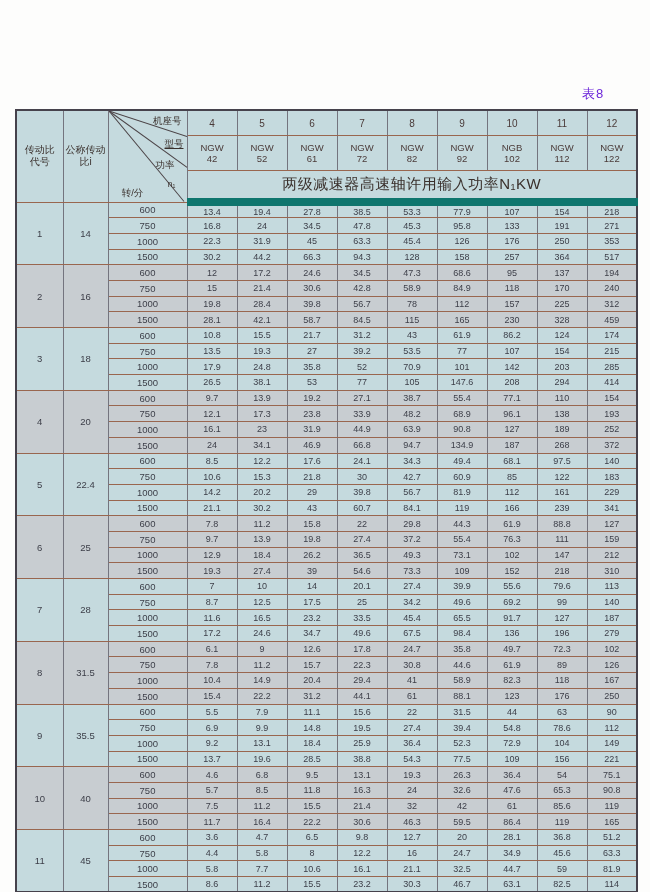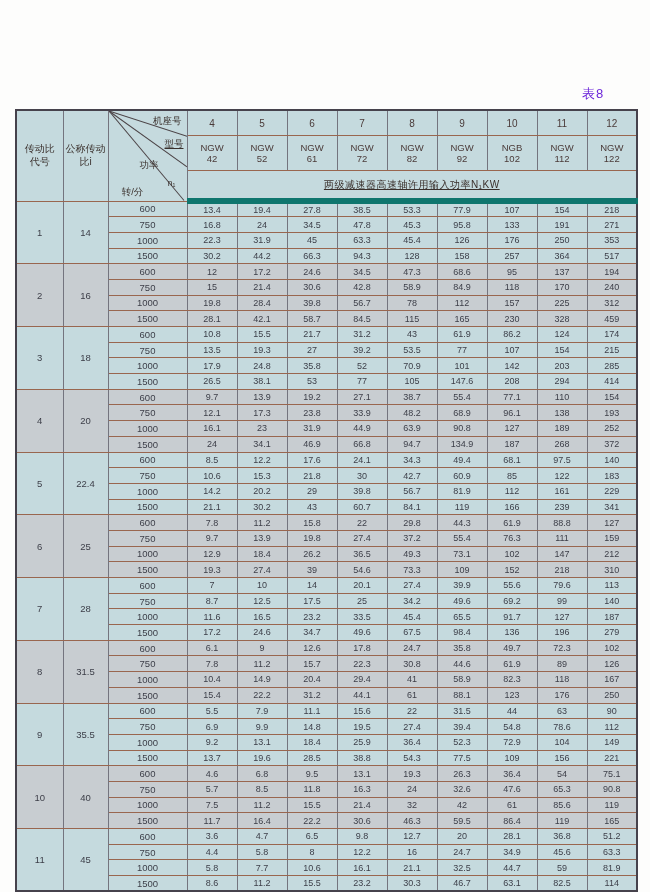--- a/index.html
+++ b/index.html
@@ -12,28 +12,28 @@
     border:2px solid #46424c;}
   td{border:1px solid #74747e;border-top:1px solid #99664f;border-bottom:1px solid #99664f;
     text-align:center;vertical-align:middle;padding:0;overflow:hidden;
     font-size:9px;color:#3c3e48;}
   thead td{color:#453a36;}
   .bg-blue{background:#c5dade;}
   .bg-gray{background:#c8cdd1;}
   .hd-zh{font-size:10px;line-height:1.25;color:#3a302c;}
   .frame-num{font-size:10px;color:#4a3a38;height:24px;}
   .model-cell{font-size:9.5px;line-height:1.18;color:#4a3a38;height:34px;margin-top:16px;}
-  .power-title{font-size:10px;color:#3a302c;height:27px;letter-spacing:.5px;
-    border-bottom:6px solid #0f766e;text-decoration:underline;}
+  .power-title{font-size:15px;color:#3a302c;height:27px;letter-spacing:.5px;
+    border-bottom:8px solid #0f766e;}
   .diag-cell{position:relative;padding:0;}
   .diag-cell svg{position:absolute;left:0;top:0;width:100%;height:100%;}
   .diag-lab{position:absolute;font-size:9.5px;color:#3a302c;white-space:nowrap;}
   .lab-jzh{right:5px;top:4px;}
   .lab-xh{right:3px;top:27px;text-decoration:underline;}
-  .lab-gl{right:28px;top:48px;padding-left:36px;}
+  .lab-gl{right:12px;top:48px;padding-left:36px;}
   .lab-n1{left:0;bottom:13px;width:48px;font-size:8.5px;margin-left:39px;}
   .lab-zf{left:0;bottom:2px;width:48px;text-align:center;margin-top:32px;}
   tbody tr{height:15.7px;}
   tbody td.g-top{border-top:1.6px solid #4c4254;}
   .rpm-cell{font-size:9.5px;}
   .code-cell,.ratio-cell{font-size:9.5px;}
 </style>
 </head>
 <body>
 

